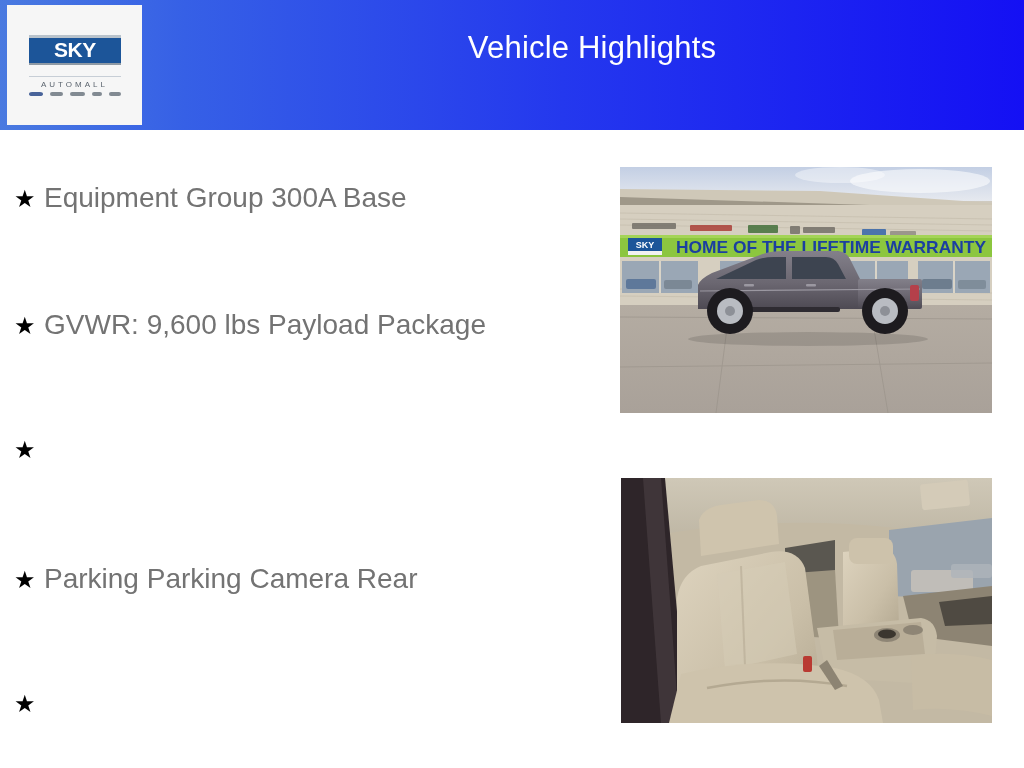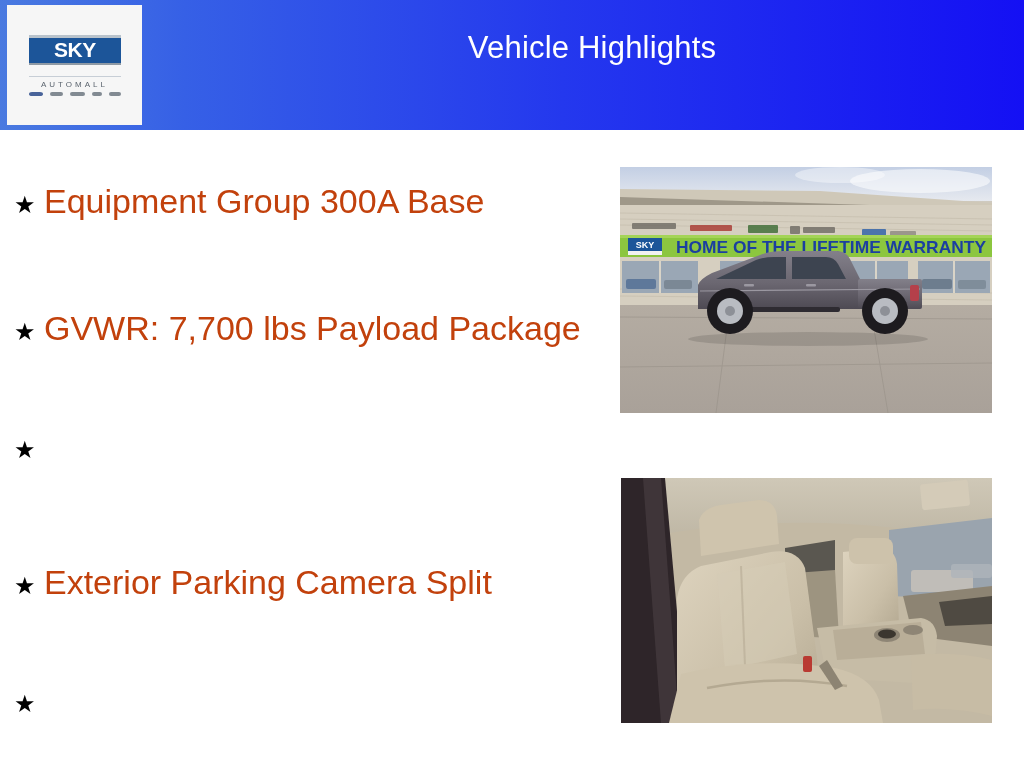--- a/index.html
+++ b/index.html
@@ -138,23 +138,23 @@
     white-space: nowrap;
   }
   .feature-bullet {
     font-size: 24px;
     line-height: 1;
     color: #000000;
     width: 30px;
     flex: none;
   }
   .feature-text {
-    font-size: 34px;
+    font-size: 28px;
     line-height: 1;
-    color: #c2410c;
+    color: #737373;
     font-weight: 400;
   }
 
   
   .photo {
     position: absolute;
     overflow: hidden;
     background: #cfcabf;
   }
   .photo-exterior {
@@ -197,30 +197,30 @@
 
   <div class="features-col">
 
     <div class="feature-row" style="top:54px;">
       <span class="feature-bullet">★</span>
       <span class="feature-text">Equipment Group 300A Base</span>
     </div>
 
     <div class="feature-row" style="top:181px;">
       <span class="feature-bullet">★</span>
-      <span class="feature-text">GVWR: 7,700 lbs Payload Package</span>
+      <span class="feature-text">GVWR: 9,600 lbs Payload Package</span>
     </div>
 
     <div class="feature-row" style="top:308px;">
       <span class="feature-bullet">★</span>
     </div>
 
     <div class="feature-row" style="top:435px;">
       <span class="feature-bullet">★</span>
-      <span class="feature-text">Exterior Parking Camera Split</span>
+      <span class="feature-text">Parking Parking Camera Rear</span>
     </div>
 
     <div class="feature-row" style="top:562px;">
       <span class="feature-bullet">★</span>
     </div>
 
   </div>
 
   <div class="photo photo-exterior">
     <svg viewBox="0 0 372 246" preserveAspectRatio="none">

